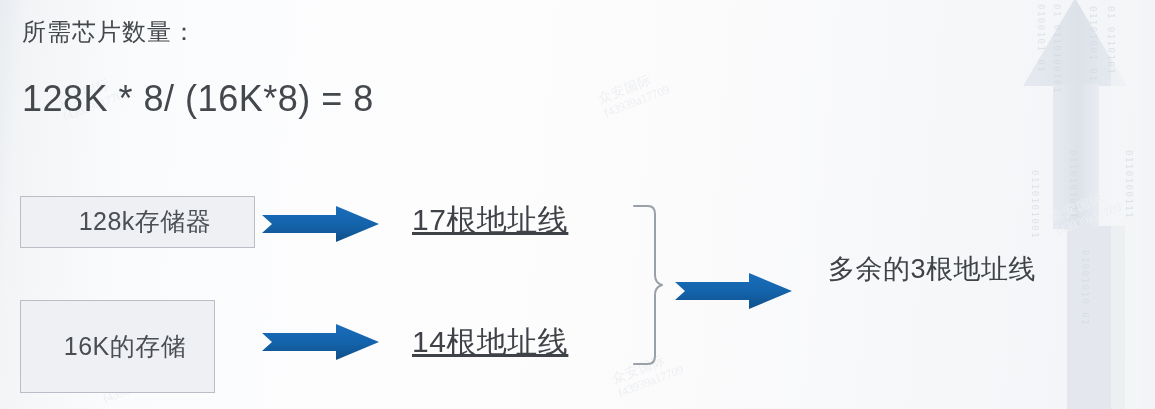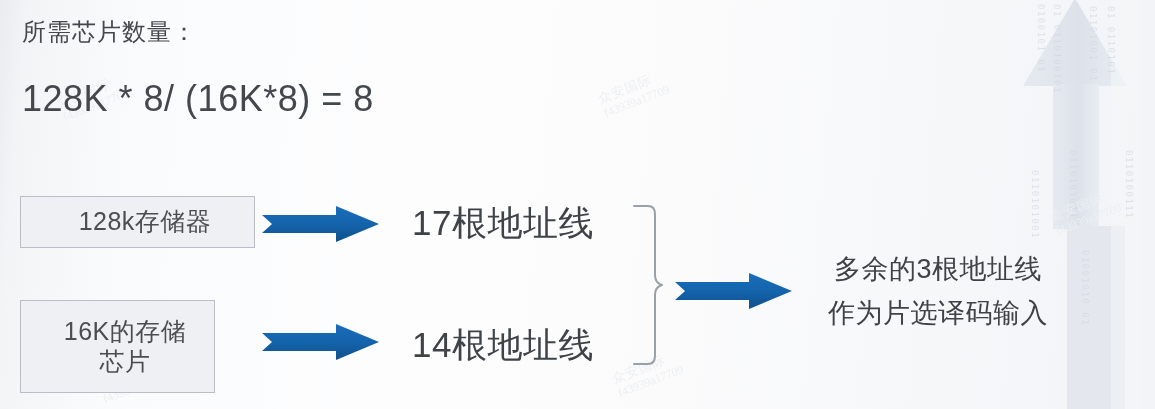--- a/index.html
+++ b/index.html
@@ -101,24 +101,25 @@
   
   .arrow { position: absolute; }
   .arrow svg { display: block; }
   #arrow-1 { left: 262px; top: 205px; }
   #arrow-2 { left: 262px; top: 323px; }
   #arrow-3 { left: 675px; top: 272px; }
 
   
   .mid-label {
     position: absolute;
-    font-size: 35px;
+    font-size: 30px;
     color: #3f4348;
     letter-spacing: .5px;
     white-space: nowrap;
+    text-decoration: underline;
   }
   #label-17 { left: 412px; top: 200px; }
   #label-14 { left: 412px; top: 322px; }
 
   
   #brace { position: absolute; left: 630px; top: 203px; }
   #brace svg { display: block; }
 
   
   #conclusion {
@@ -191,21 +192,20 @@
   <div class="heading" id="title">所需芯片数量：</div>
   <div class="heading" id="formula">128K * 8/ (16K*8) = 8</div>
 
   <div class="src-box" id="box-128k">
     <span>128k存储器</span>
   </div>
 
   <div class="src-box" id="box-16k">
     <div>
       <div>16K的存储</div>
-      <div>芯片</div>
     </div>
   </div>
 
   <div class="arrow" id="arrow-1">
     <svg width="118" height="38" viewBox="0 0 118 38" aria-hidden="true">
       <defs>
         <linearGradient id="ag1" x1="0" y1="0" x2="0" y2="1">
           <stop offset="0%" stop-color="#1a6dbb"></stop>
           <stop offset="50%" stop-color="#1464ac"></stop>
           <stop offset="100%" stop-color="#0f4f89"></stop>
@@ -245,16 +245,15 @@
   <div class="mid-label" id="label-14">14根地址线</div>
 
   <div id="brace">
     <svg width="48" height="165" viewBox="0 0 48 165" aria-hidden="true">
       <path d="M4,3 H18 Q25,3 25,11 V72 Q25,80 32,82 Q25,84 25,92 V153 Q25,161 18,161 H4" fill="none" stroke="#9aa0a8" stroke-width="2" stroke-linecap="round" stroke-linejoin="round"></path>
     </svg>
   </div>
 
   <div id="conclusion">
     <span>多余的3根地址线</span>
-    <span>作为片选译码输入</span>
   </div>
 
 </div>
 
 </body></html>

